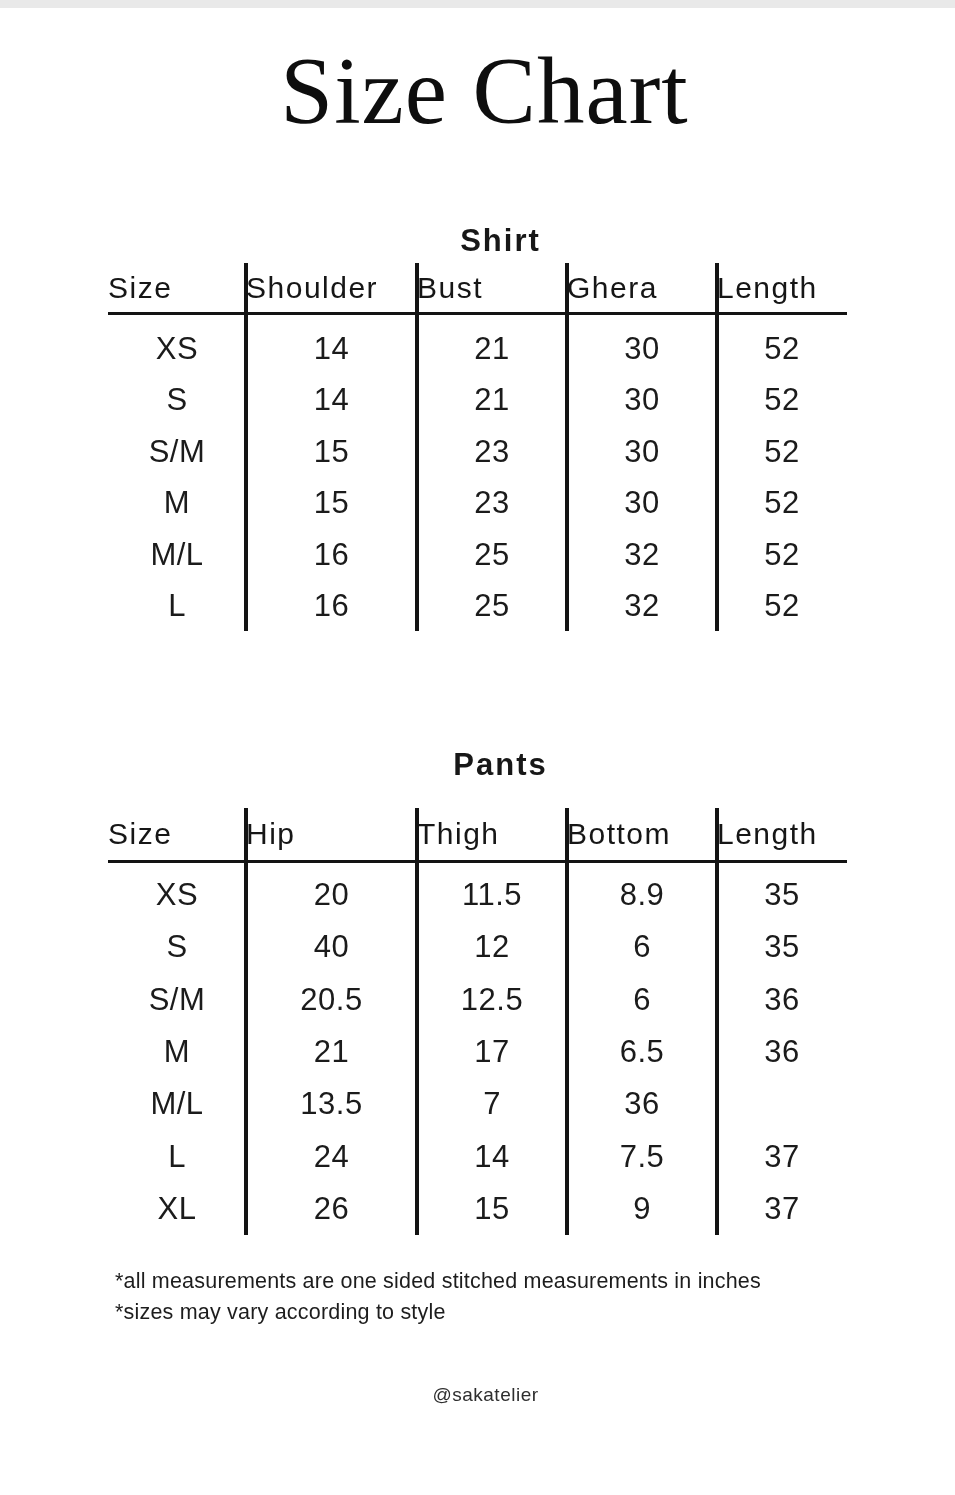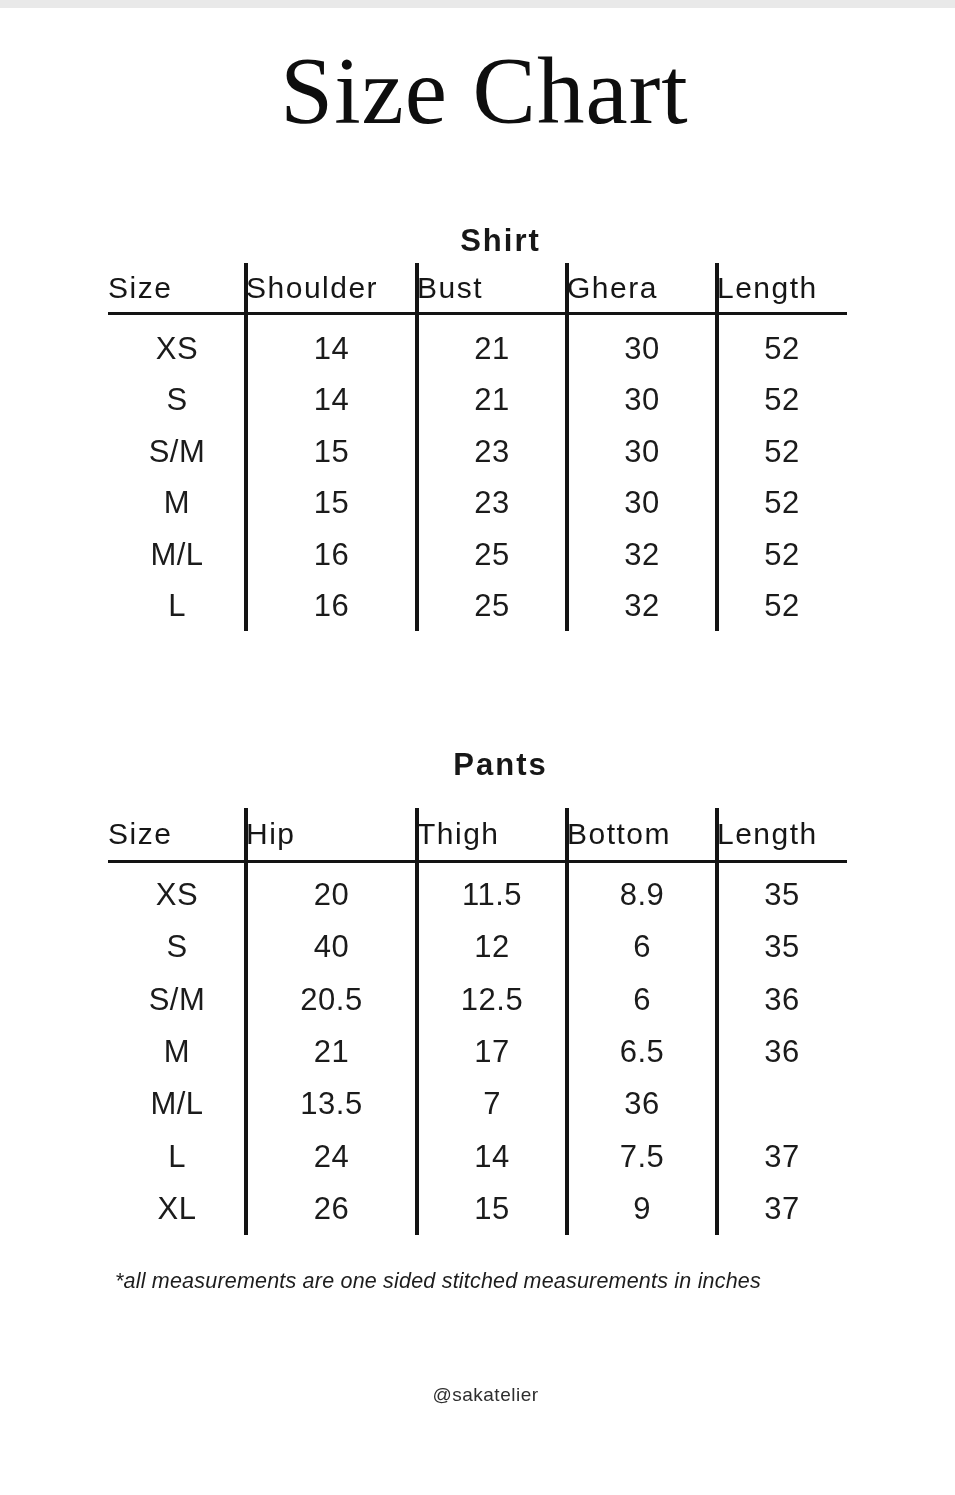--- a/index.html
+++ b/index.html
@@ -118,21 +118,20 @@
   .divider-4 { left: 607px; }
 
   .footnotes {
     position: absolute;
     left: 115px;
     top: 1258px;
     font-size: 21.5px;
     line-height: 30.5px;
     letter-spacing: 0.2px;
     color: #1d1d1d;
-    font-style: italic;
   }
 
   .handle {
     position: absolute;
     top: 1376px;
     left: 8px;
     width: 100%;
     text-align: center;
     font-size: 19px;
     letter-spacing: 0.5px;
@@ -273,17 +272,18 @@
     </div>
 
     <div class="divider divider-1"></div>
     <div class="divider divider-2"></div>
     <div class="divider divider-3"></div>
     <div class="divider divider-4"></div>
   </div>
 
   <div class="footnotes">
     <div>*all measurements are one sided stitched measurements in inches</div>
+    <div>*sizes may vary according to style</div>
   </div>
 
   <div class="handle">@sakatelier</div>
 
 </div>
 
 </body></html>

